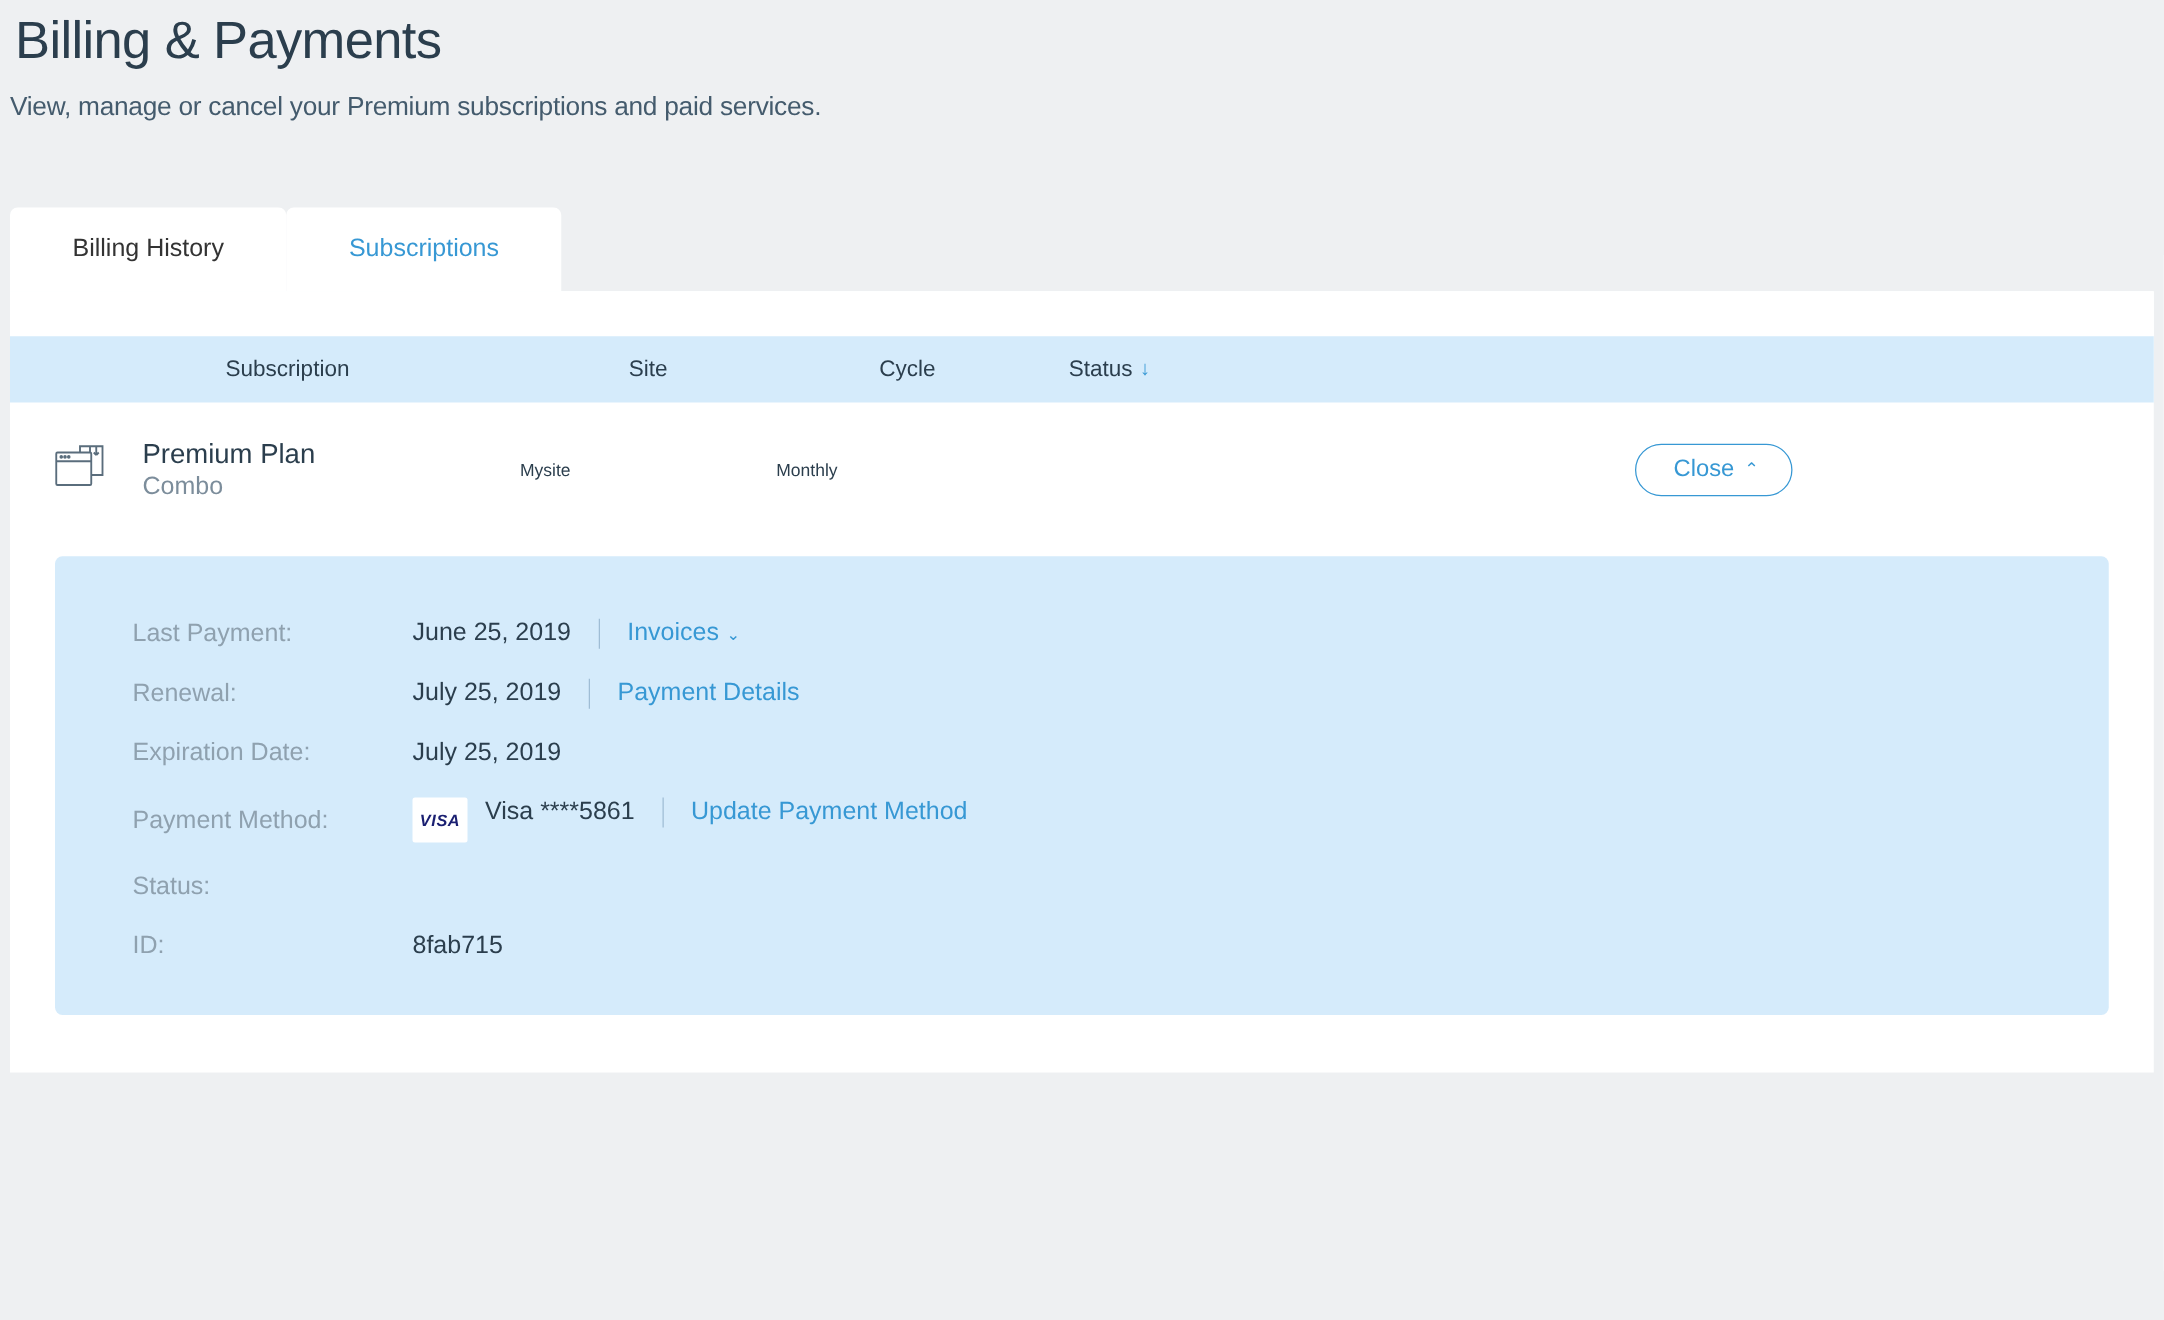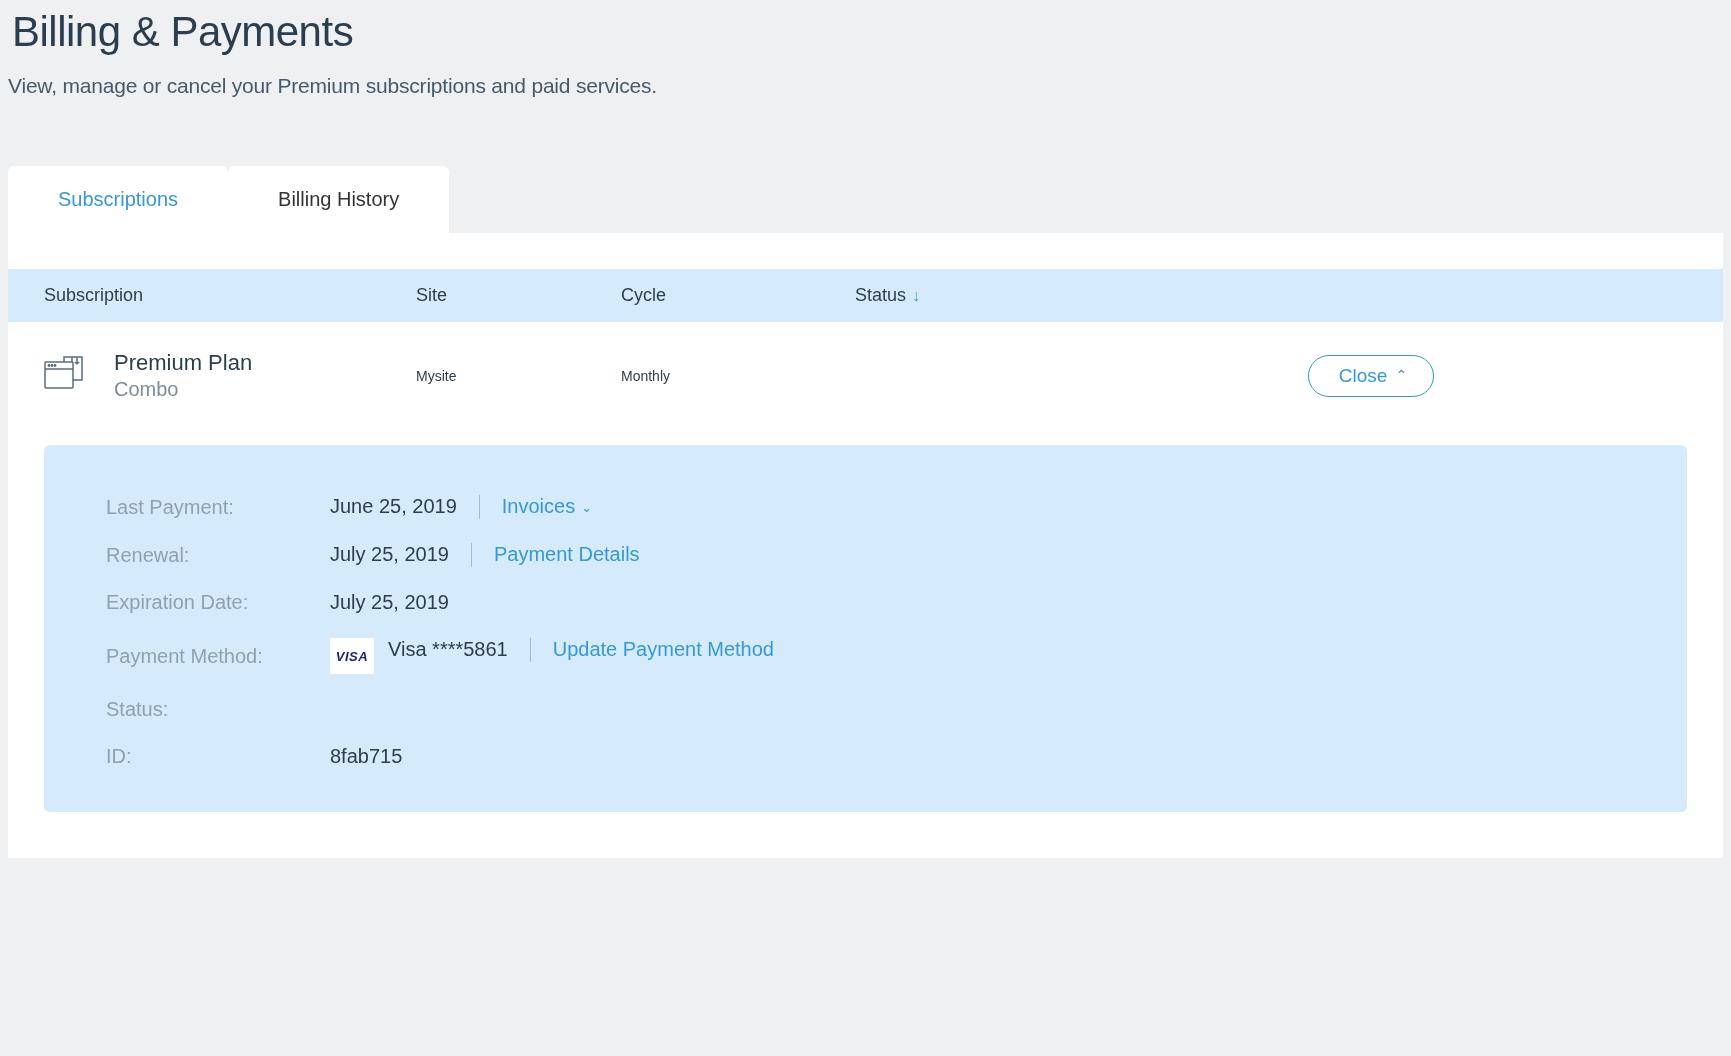--- a/index.html
+++ b/index.html
@@ -57,20 +57,21 @@
       height: 36px;
       background: #fff;
     }
     .table-header {
       display: flex;
       background: #d5ebfb;
       padding: 16px 36px;
       font-size: 18px;
       color: #2b3e4d;
       align-items: center;
+      text-align: center;
     }
     .col-subscription { flex: 0 0 372px; }
     .col-site         { flex: 0 0 205px; }
     .col-cycle        { flex: 0 0 210px; }
     .col-status       { flex: 0 0 200px; display: flex; align-items: center; gap: 6px; margin-left: 24px;}
     .col-grow         { flex: 1; }
     .sort-arrow {
       color: #3798d4;
       font-size: 16px;
     }
@@ -193,22 +194,22 @@
       fill: none;
     }
   </style>
 </head>
 <body>
 
 <h1 class="page-title">Billing &amp; Payments</h1>
 <p class="page-subtitle">View, manage or cancel your Premium subscriptions and paid services.</p>
 
 <div class="tabs">
+  <div class="tab inactive">Billing History</div>
   <div class="tab active">Subscriptions</div>
-  <div class="tab inactive">Billing History</div>
 </div>
 
 <div class="content-area">
   <div class="spacer"></div>
 
   <div class="table-header">
     <div class="col-subscription">Subscription</div>
     <div class="col-site">Site</div>
     <div class="col-cycle">Cycle</div>
     <div class="col-status">

